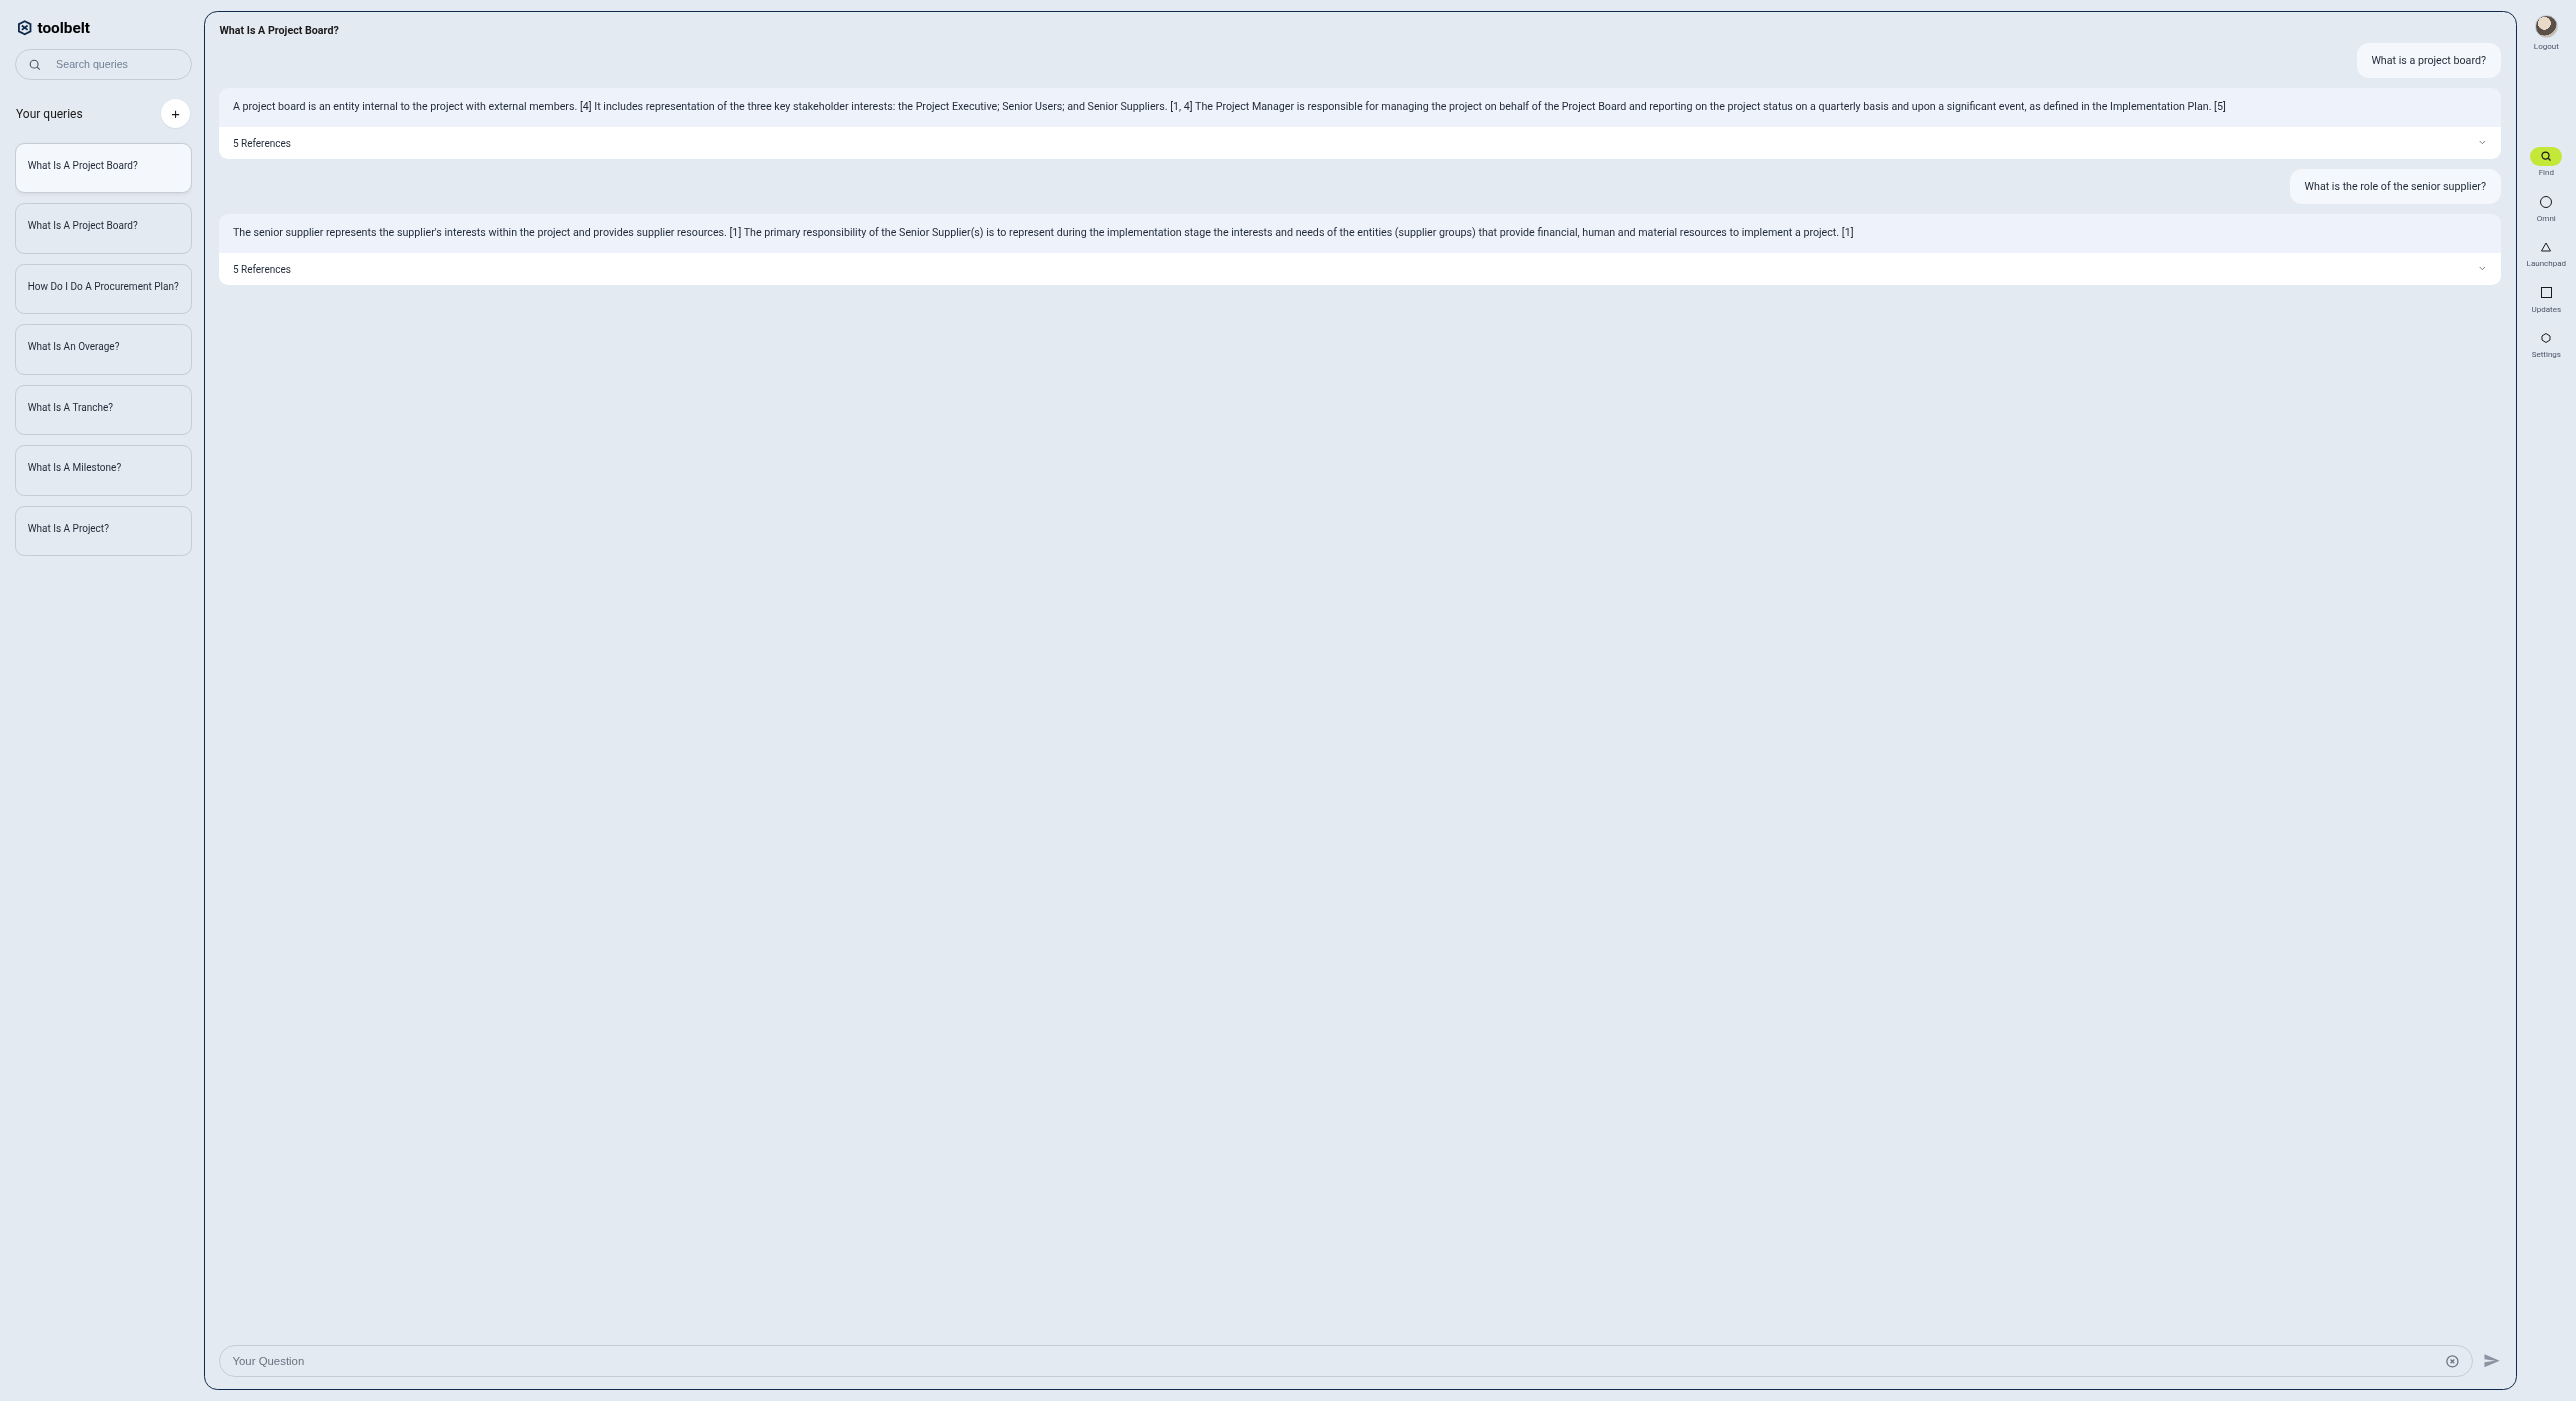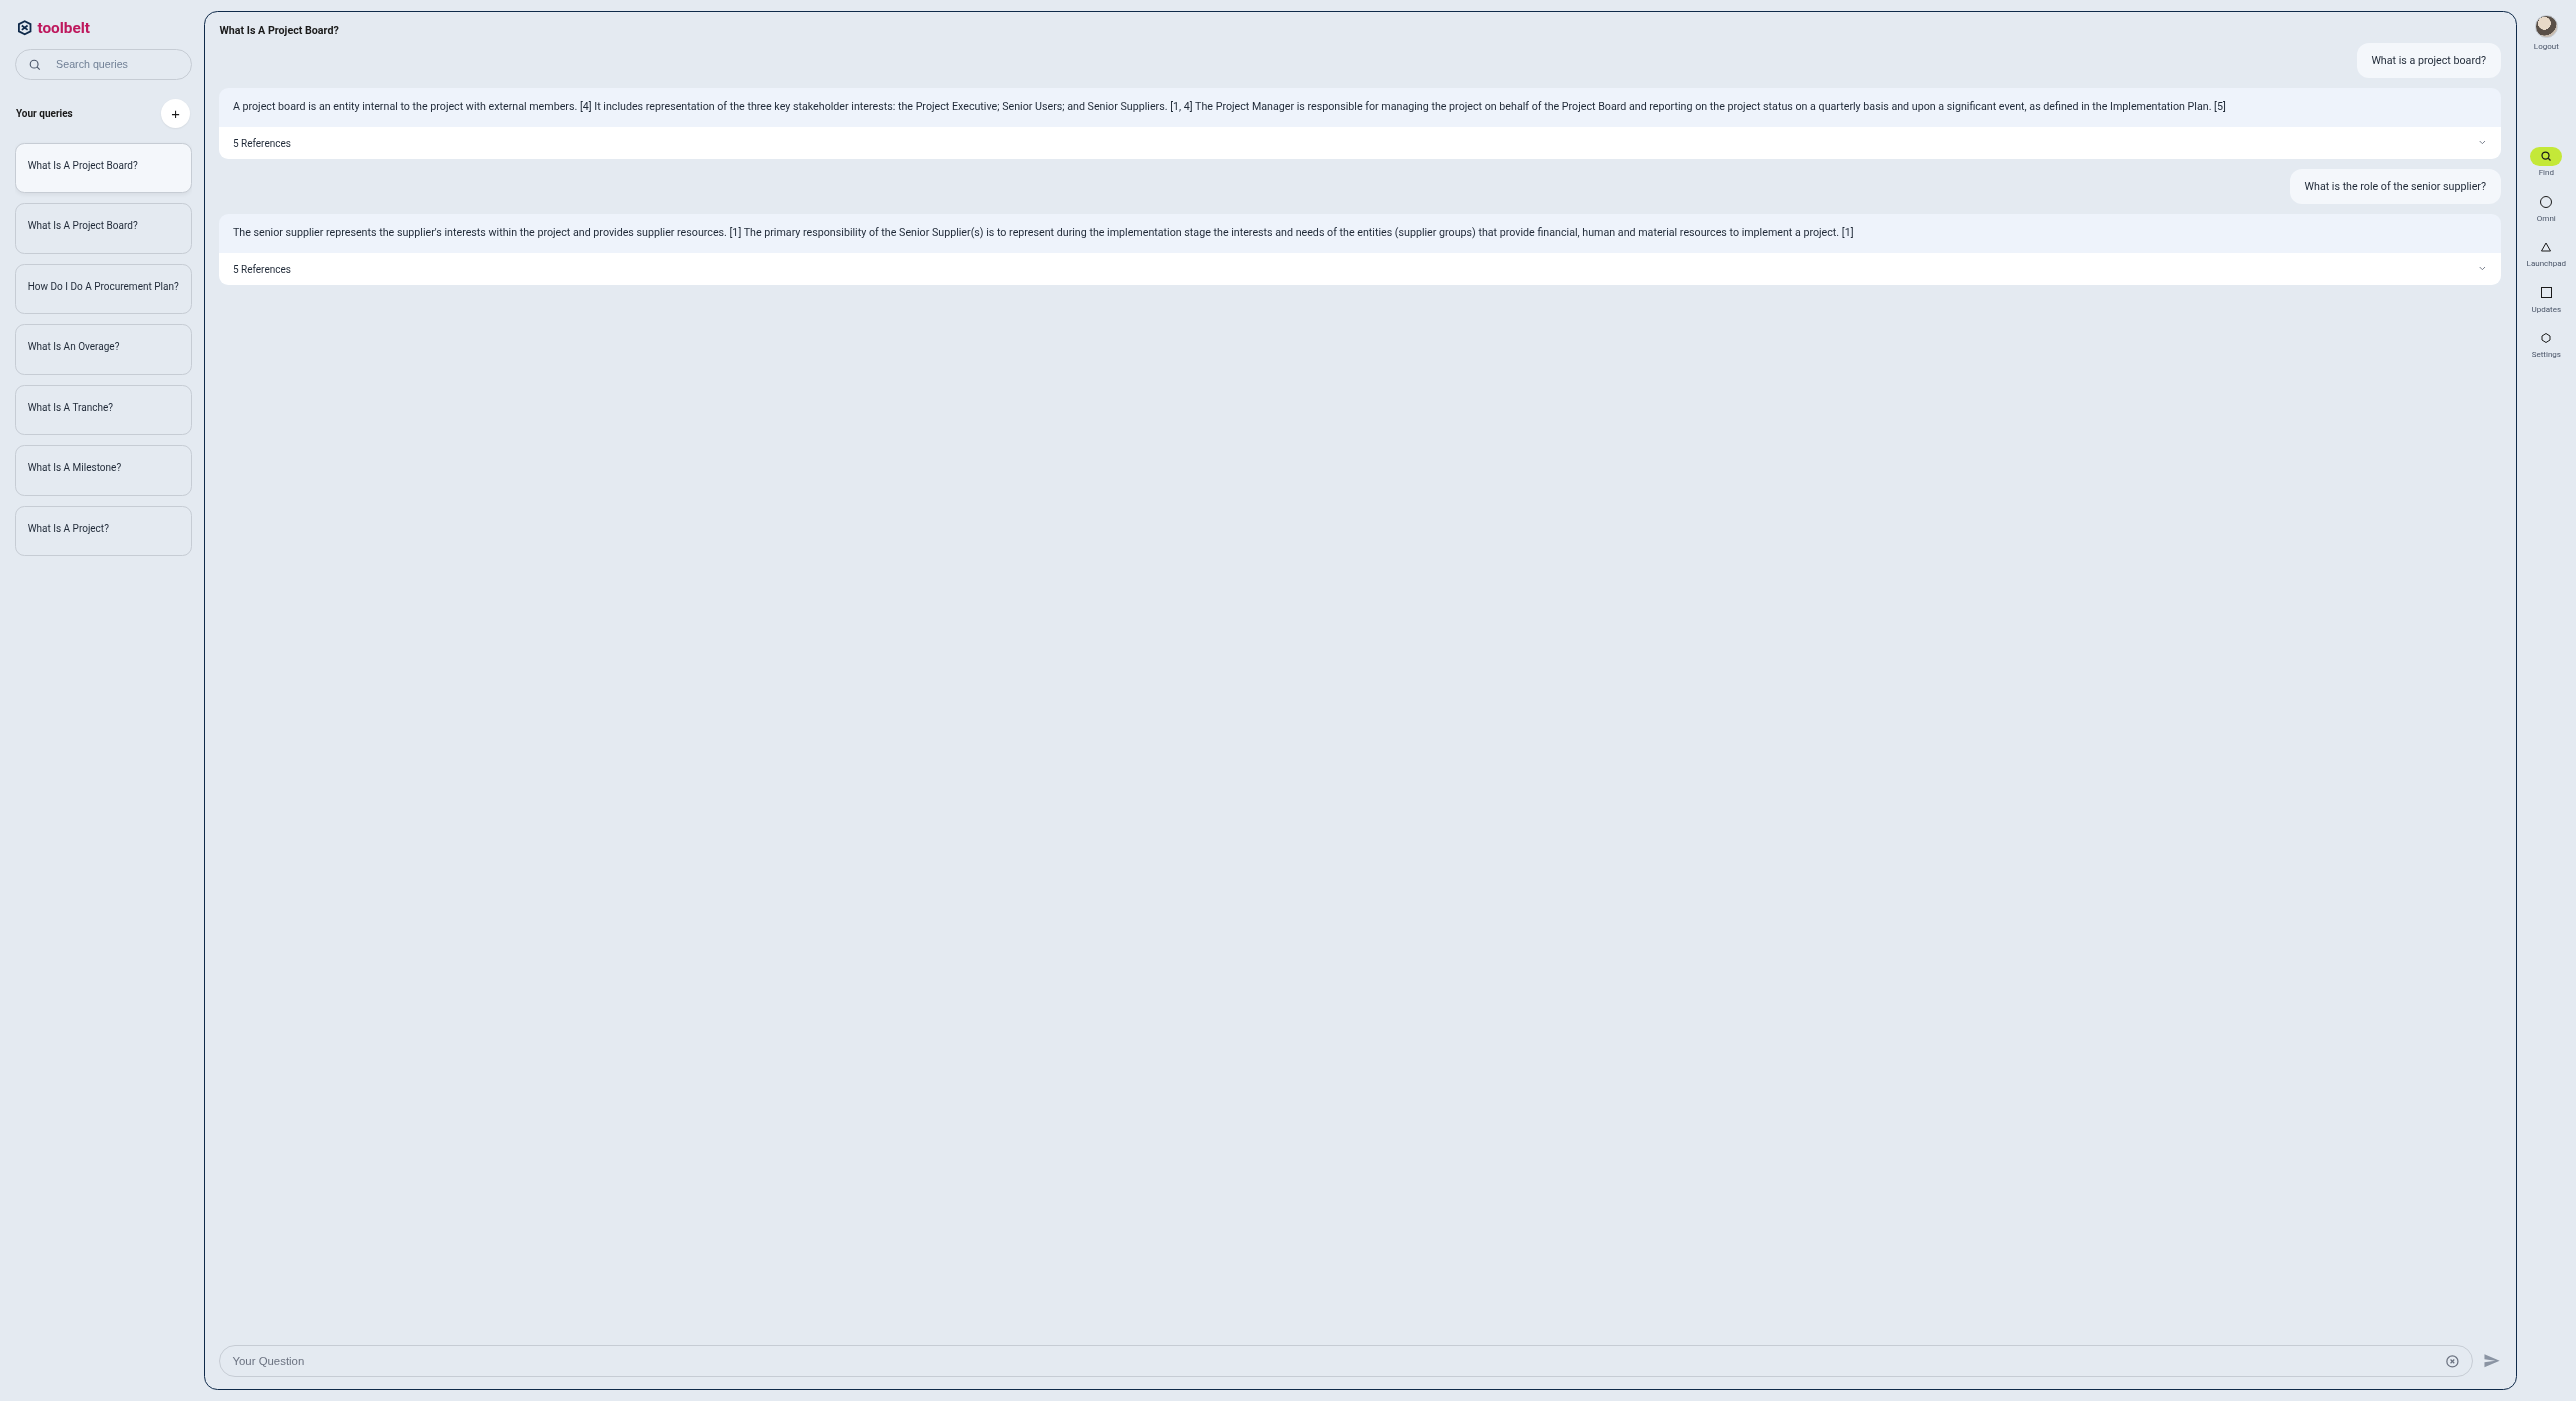--- a/index.html
+++ b/index.html
@@ -26,21 +26,21 @@
     flex-direction: column;
     padding: 12px 12px 12px 12px;
     gap: 12px;
   }
   .logo {
     display: flex;
     align-items: center;
     gap: 4px;
     font-weight: 700;
     font-size: 15.4px;
-    color: #be185d;
+    color: #000000;
     padding: 4px 0 0 1.3px;
   }
   .logo svg { width: 17.4px; height: 17.4px; }
   .search-wrap {
     display: flex;
     align-items: center;
     gap: 15px;
     border: 0.7px solid #c6ccd4;
     border-radius: 670px;
     padding: 8px 12px;
@@ -56,21 +56,21 @@
     width: 100%;
   }
   .search-wrap input::placeholder { color: #718096; }
   .queries-header {
     display: flex;
     align-items: center;
     justify-content: space-between;
     margin-top: 6.7px;
     padding: 0 1.3px;
   }
-  .queries-header h3 { font-size: 10px; font-weight: 700; color:#1a1a1a; }
+  .queries-header h3 { font-size: 12px; font-weight: 400; color:#1a1a1a; }
   .add-btn {
     width: 29.5px; height: 29.5px;
     border-radius: 50%;
     background: #fff;
     border: none;
     display: flex; align-items: center; justify-content: center;
     box-shadow: 0 0.7px 2px rgba(0,0,0,0.08);
     cursor: pointer;
     font-size: 14.8px;
     color: #1a1a1a;

